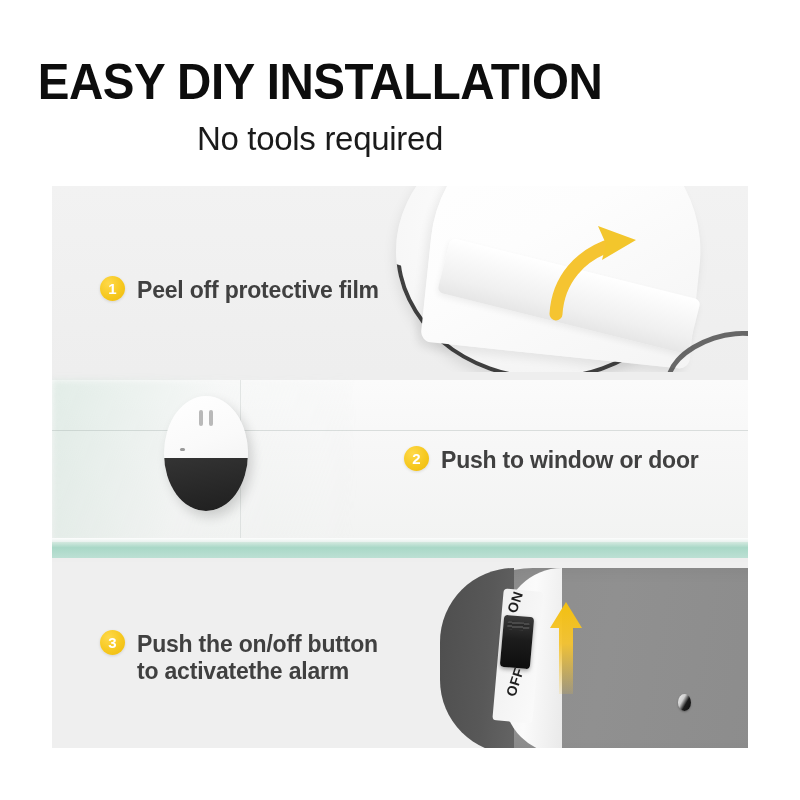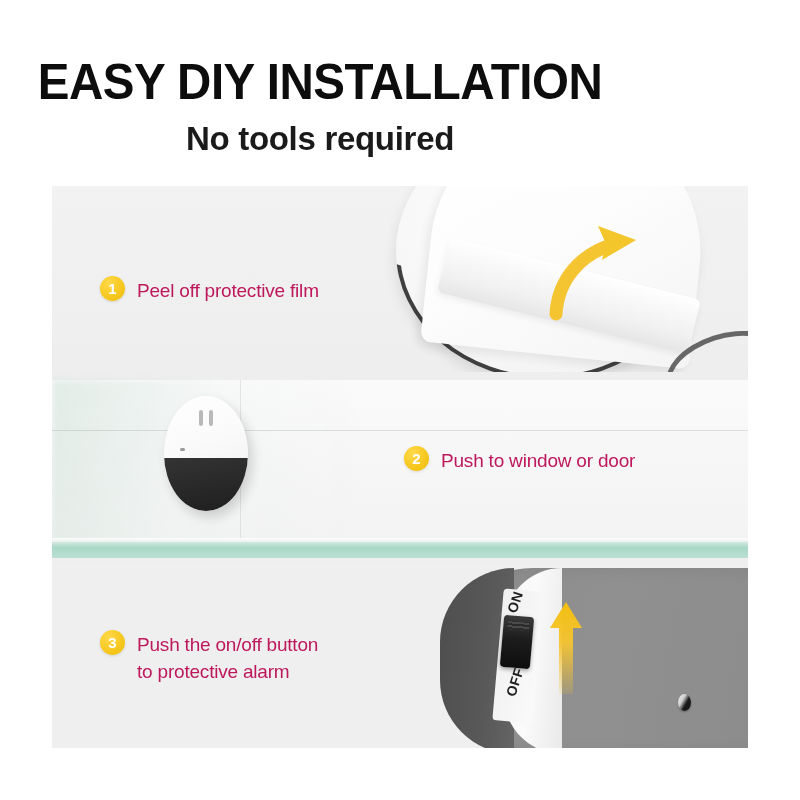--- a/index.html
+++ b/index.html
@@ -32,21 +32,21 @@
     letter-spacing: -0.5px;
     color: #0d0d0d;
     font-family: "Liberation Sans", sans-serif;
     transform: scaleX(0.95);
   }
   .subhead {
     margin: 0;
     padding-top: 10px;
     font-size: 33px;
     line-height: 38px;
-    font-weight: 700;
+    font-weight: 400;
     color: #1a1a1a;
     letter-spacing: -0.3px;
   }
 
   
   .board {
     position: absolute;
     left: 52px;
     top: 186px;
     width: 696px;
@@ -350,24 +350,24 @@
     border-radius: 50%;
     background: radial-gradient(circle at 35% 30%, #ffd94a 0%, #f6c81f 55%, #eeba0c 100%);
     color: #ffffff;
     font-size: 15px;
     font-weight: 600;
     line-height: 25px;
     text-align: center;
     box-shadow: 0 1px 3px rgba(0,0,0,0.12);
   }
   .step-text {
-    font-size: 19px;
+    font-size: 23px;
     line-height: 27px;
-    font-weight: 400;
-    color: #be185d;
+    font-weight: 700;
+    color: #404040;
     letter-spacing: -0.2px;
     white-space: pre-line;
     padding-top: 1px;
   }
   .step1 { left: 100px; top: 276px; }
   .step2 { left: 404px; top: 446px; }
   .step3 { left: 100px; top: 630px; }
 </style>
 </head>
 <body>
@@ -440,14 +440,14 @@
 </div>
 
 <div class="step step2">
   <span class="badge">2</span>
   <span class="step-text">Push to window or door</span>
 </div>
 
 <div class="step step3">
   <span class="badge">3</span>
   <span class="step-text">Push the on/off button
-to protective alarm</span>
+to activatethe alarm</span>
 </div>
 
 </body></html>

